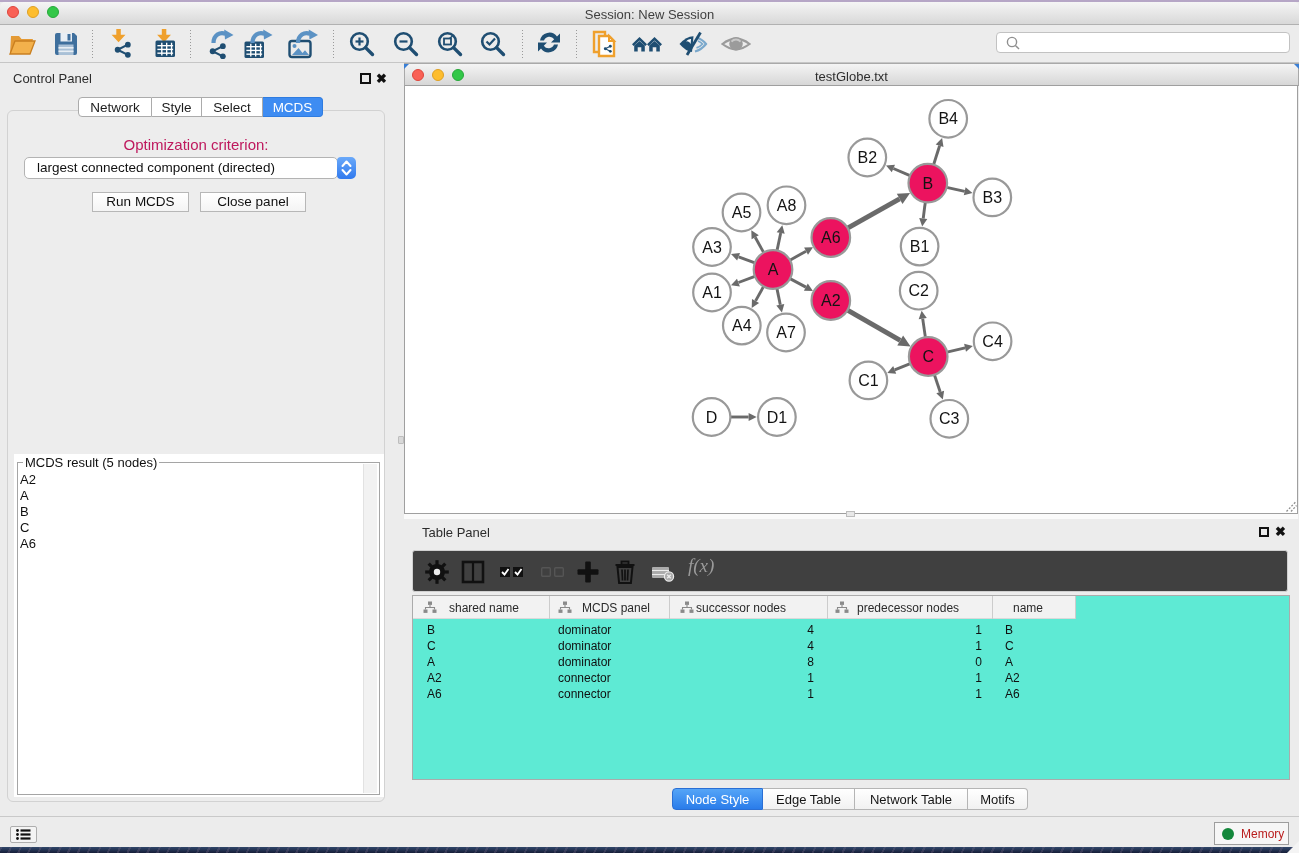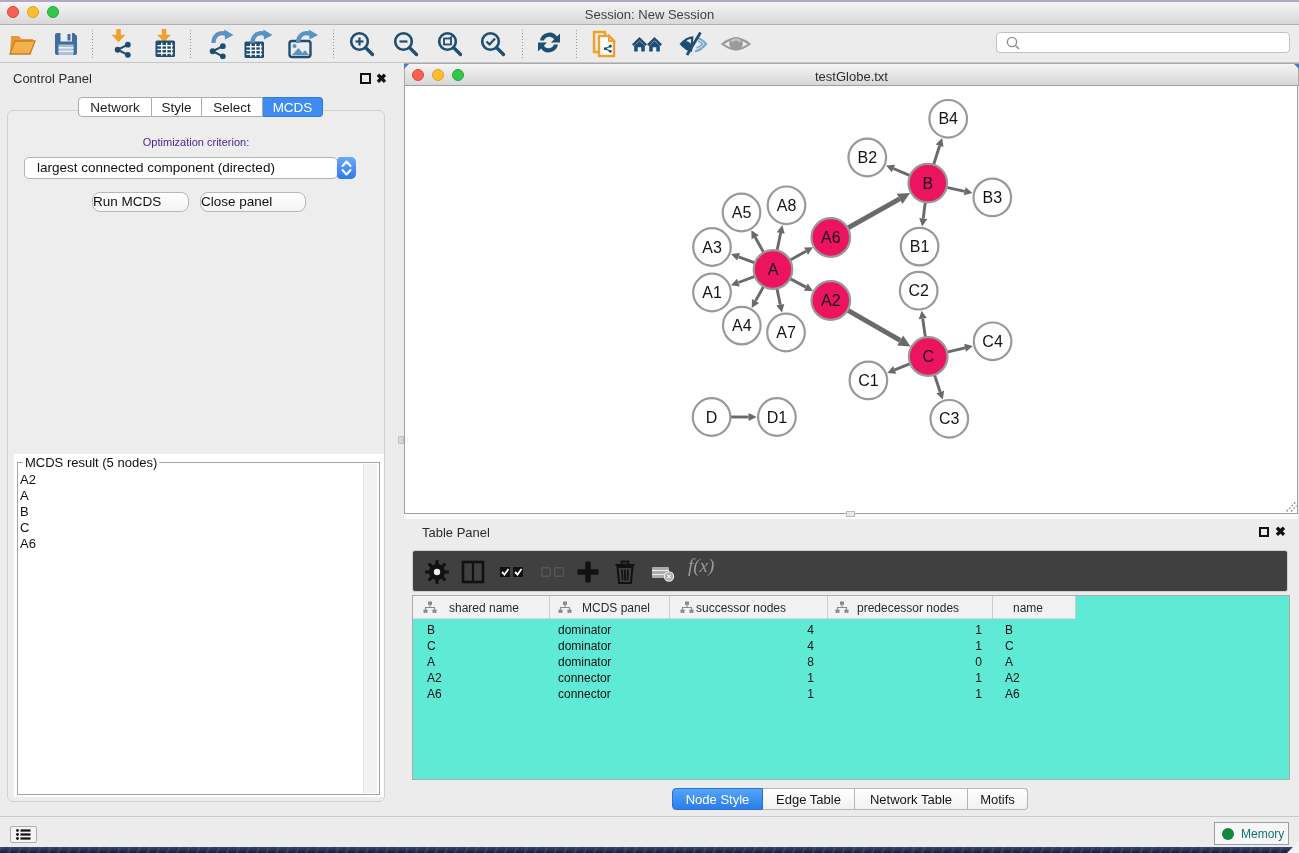--- a/index.html
+++ b/index.html
@@ -12,33 +12,33 @@
 .tl{border-radius:50%;}
 #toolbar{left:0;top:26px;width:1299px;height:37px;background:#ececec;border-bottom:1px solid #c6c6c6;}
 .tsep{top:30px;width:1px;height:28px;background-image:linear-gradient(#9a9a9a 1px,transparent 1px);background-size:1px 3px;}
 #searchbox{left:996px;top:32px;width:294px;height:21px;background:#fff;border:1px solid #c2c2c2;border-radius:4px;}
 
 #cp-title{left:13px;top:71px;font-size:13px;color:#2c2c2c;}
 #cp-max{left:360px;top:73px;width:11px;height:11px;border:2px solid #111;}
 #cp-close{left:376px;top:71px;font-size:13px;color:#111;font-weight:bold;}
 .tab{position:absolute;top:97px;z-index:3;height:20px;background:#fff;border:1px solid #ababab;font-size:13.5px;color:#1c1c1c;text-align:center;line-height:19px;}
 #cp-box{left:7px;top:110px;width:378px;height:692px;border:1px solid #d2d2d2;border-radius:6px;background:#ededed;}
-#optlabel{left:0px;top:136px;width:392px;text-align:center;font-size:11px;color:#4c1d95;}
+#optlabel{left:0px;top:136px;width:392px;text-align:center;font-size:15px;color:#be185d;}
 #dropdown{left:24px;top:157px;width:314px;height:22px;background:#fff;border:1px solid #b3b3b3;border-radius:5px;font-size:13.5px;color:#101010;line-height:20px;padding-left:12px;}
 #ddbtn{left:337px;top:157px;width:19px;height:22px;border-radius:4px 5px 5px 4px;background:linear-gradient(#6aa9f9,#3079ee);}
-.btn{position:absolute;top:192px;height:20px;background:linear-gradient(#ffffff,#f4f4f4);border:1px solid #b7b7b7;border-radius:8px;font-size:13.5px;color:#101010;line-height:18px;}
+.btn{position:absolute;top:192px;height:20px;background:linear-gradient(#ffffff,#f4f4f4);border:1px solid #b7b7b7;border-radius:0;font-size:13.5px;color:#101010;text-align:center;line-height:18px;}
 #mcds-white{left:14px;top:454px;width:370px;height:343px;background:#fff;}
 #mcds-fs{left:17px;top:462px;width:363px;height:333px;border:1px solid #a5a5a5;}
 #mcds-legend{left:23px;top:455px;background:#fff;padding:0 2px;font-size:13px;color:#101010;}
 #mcds-list{left:20px;top:472px;font-size:13px;color:#101010;line-height:16px;}
 #mcds-scroll{left:363px;top:464px;width:14px;height:329px;background:#f2f2f2;border-left:1px solid #e2e2e2;}
 
 #statussep{left:0;top:816px;width:1299px;height:1px;background:#c9c9c9;}
 #listbtn{left:10px;top:826px;width:27px;height:17px;background:#f4f4f4;border:1px solid #aeaeae;border-radius:2px;}
-#membtn{left:1214px;top:822px;width:75px;height:23px;background:#f6f6f6;border:1px solid #9d9d9d;font-size:12px;color:#0f766e;}
+#membtn{left:1214px;top:822px;width:75px;height:23px;background:#f6f6f6;border:1px solid #9d9d9d;font-size:12px;color:#b91c1c;}
 #memdot{left:1222px;top:828px;width:12px;height:12px;border-radius:50%;background:#13873b;}
 #deskbottom{left:0;top:847px;width:1299px;height:6px;background-color:#1f2844;background-image:repeating-linear-gradient(115deg, rgba(125,105,135,0.28) 0 2px, rgba(0,0,0,0) 2px 9px),linear-gradient(#31486b,#161e38);}
 
 #nw-titlebar{left:404px;top:63px;width:895px;height:23px;background:linear-gradient(#f4f4f4,#d7d7d7);border:1px solid #a9a9a9;border-bottom:1px solid #9f9f9f;}
 #nw-title{left:404px;top:69px;width:895px;text-align:center;font-size:13px;color:#2e2e2e;}
 #nw-canvas{left:404px;top:86px;width:894px;height:428px;background:#fff;border-left:1px solid #9f9f9f;border-right:1px solid #9f9f9f;border-bottom:1px solid #9f9f9f;}
 
 #tp-title{left:422px;top:525px;font-size:13px;color:#2c2c2c;}
 #tp-max{left:1259px;top:527px;width:10px;height:10px;border:2px solid #111;}
 #tp-close{left:1275px;top:524px;font-size:13px;color:#111;font-weight:bold;}

